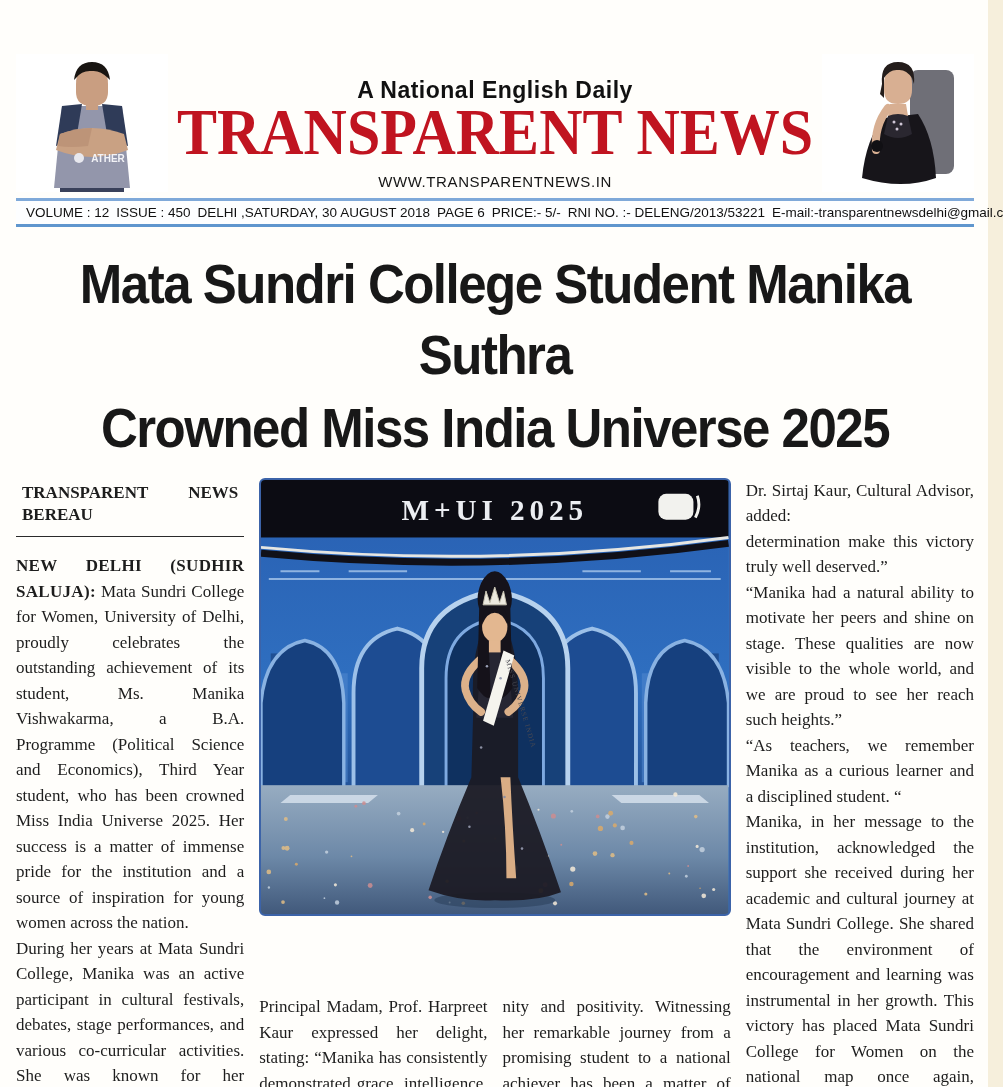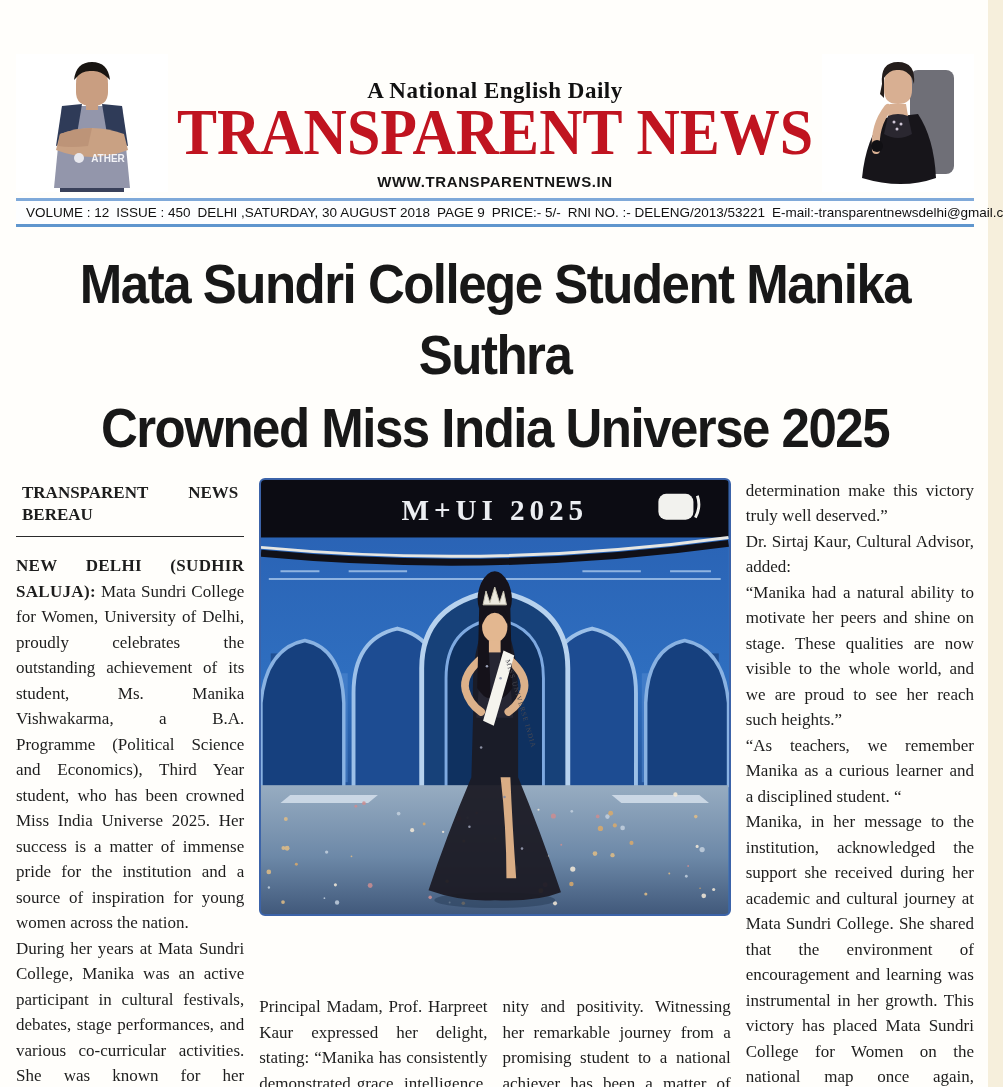--- a/index.html
+++ b/index.html
@@ -12,23 +12,23 @@
   }
   .sheet {
     width:988px; min-height:1072px; background:#fffefb;
     padding:44px 14px 0 16px;
     display:flex; flex-direction:column;
   }
   
   .masthead { display:flex; align-items:flex-end; justify-content:space-between; height:148px; }
   .masthead .side-art { width:152px; height:138px; flex:0 0 auto; }
   .mast-center { flex:1 1 auto; text-align:center; padding-bottom:2px; }
-  .tagline { font-family:Liberation Serif, serif; font-weight:bold; font-size:23px; color:#111; letter-spacing:.5px; }
+  .tagline { font-family:Liberation Sans, sans-serif; font-weight:bold; font-size:23px; color:#111; letter-spacing:.5px; }
   .paper-title { font-family:"Liberation Serif",serif; font-weight:bold; font-size:60px; color:#c01420; letter-spacing:0px; line-height:1.05; transform:scaleY(1.08); transform-origin:center bottom; white-space:nowrap; }
-  .website { font-family:"Liberation Sans",sans-serif; font-weight:bold; font-size:15px; color:#161616; letter-spacing:.6px; margin-top:6px; }
+  .website { font-family:"Liberation Sans",sans-serif; font-weight:normal; font-size:15px; color:#161616; letter-spacing:.6px; margin-top:6px; }
   
   .infobar {
     margin-top:6px;
     border-top:3px solid #7fa9d9; border-bottom:3px solid #5f96ce;
     background:#fdfeff;
     font-family:"Liberation Sans",sans-serif; font-size:13.5px; color:#101010;
     display:flex; justify-content:space-between; align-items:center;
     padding:4px 10px; white-space:nowrap;gap:7px;
   }
   .infobar span { flex:0 0 auto; }
@@ -103,21 +103,21 @@
       <circle cx="72" cy="68" r="1.5" fill="#cfc6d6"></circle>
         <circle cx="79" cy="70" r="1.5" fill="#cfc6d6"></circle>
         <circle cx="75" cy="75" r="1.5" fill="#cfc6d6"></circle>
     </svg>
   </div>
 
   <div class="infobar">
     <span>VOLUME : 12</span>
     <span>ISSUE : 450</span>
     <span>DELHI ,SATURDAY, 30 AUGUST 2018</span>
-    <span>PAGE 9</span>
+    <span>PAGE 6</span>
     <span>PRICE:- 5/-</span>
     <span>RNI NO. :- DELENG/2013/53221</span>
     <span>E-mail:-transparentnewsdelhi@gmail.com</span>
   </div>
 
   <div class="headline">
     <div>Mata Sundri College Student Manika Suthra</div>
     <div>Crowned Miss India Universe 2025</div>
   </div>
 
@@ -271,21 +271,21 @@
     <div class="col-mid-l">
       <p>Principal Madam, Prof. Harpreet Kaur expressed her delight, stating: “Manika has consistently demonstrated grace, intelligence, and determination during her time at the college. She contributed whole-heartedly to every event and always carried herself with dig-</p>
     </div>
 
     <div class="col-mid-r">
       <p>nity and positivity. Witnessing her remarkable journey from a promising student to a national achiever has been a matter of immense pride for the institution.”</p>
 
     </div>
 
     <div class="col-right">
+      <p>Dr. Sirtaj Kaur, Cultural Advisor, added:</p>
       <p>determination make this victory truly well deserved.”</p>
-      <p>Dr. Sirtaj Kaur, Cultural Advisor, added:</p>
       <p>“Manika had a natural ability to motivate her peers and shine on stage. These qualities are now visible to the whole world, and we are proud to see her reach such heights.”</p>
       <p>“As teachers, we remember Manika as a curious learner and a disciplined student. “</p>
       <p>Manika, in her message to the institution, acknowledged the support she received during her academic and cultural journey at Mata Sundri College. She shared that the environment of encouragement and learning was instrumental in her growth. This victory has placed Mata Sundri College for Women on the national map once again, reinforcing its legacy of empowering young women to excel in diverse fields. The college community extends its best wishes to Manika as she prepares to represent India at</p>
     </div>
   </div>
 
 </div>
 
 </body></html>

